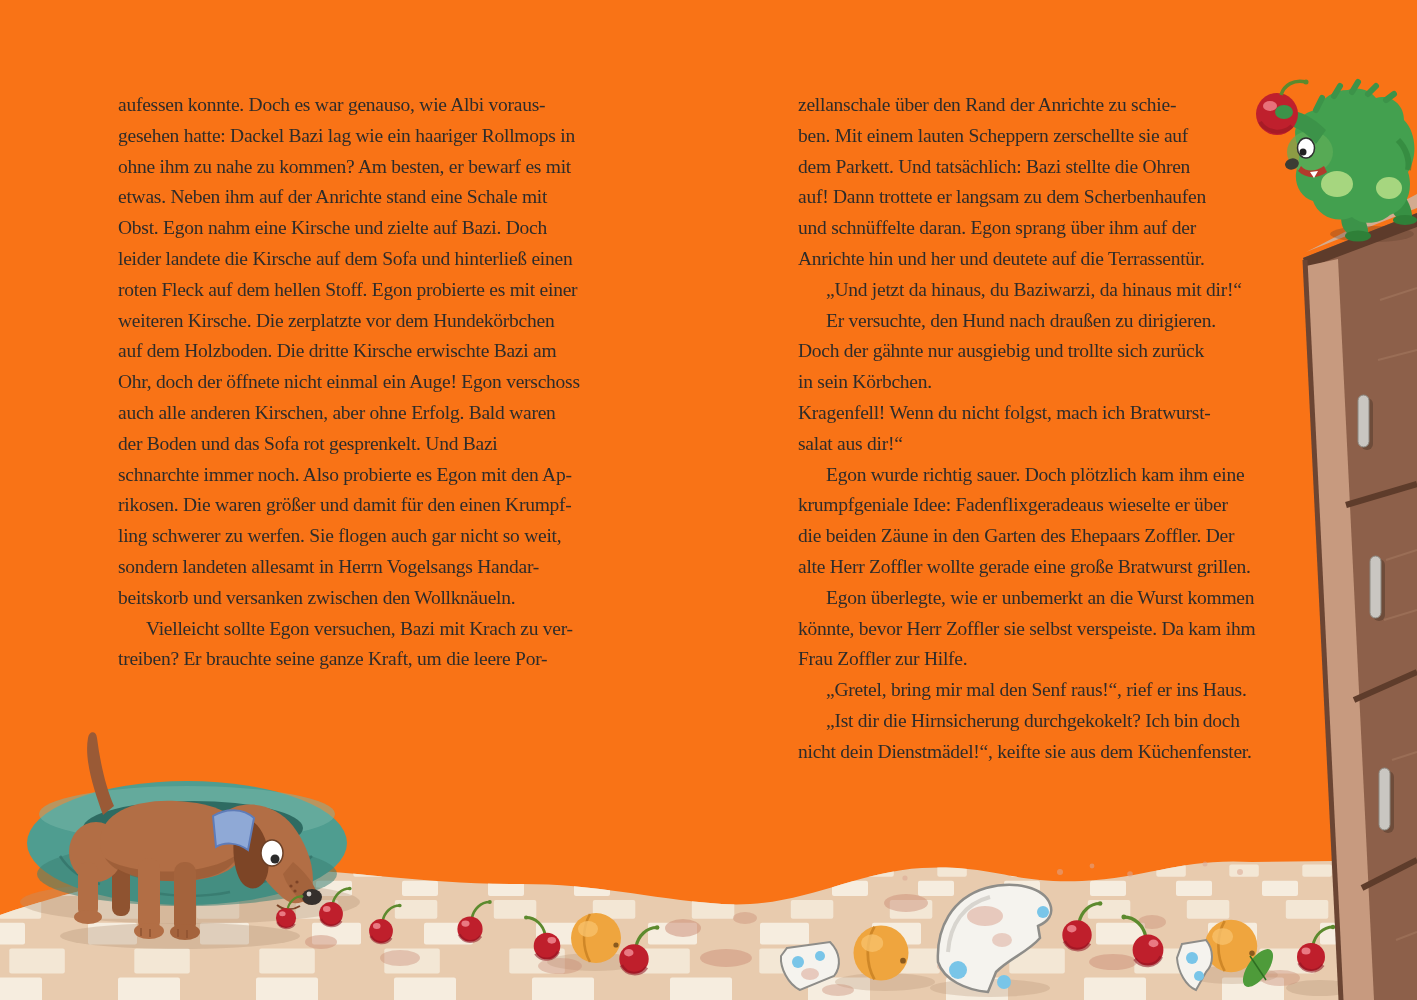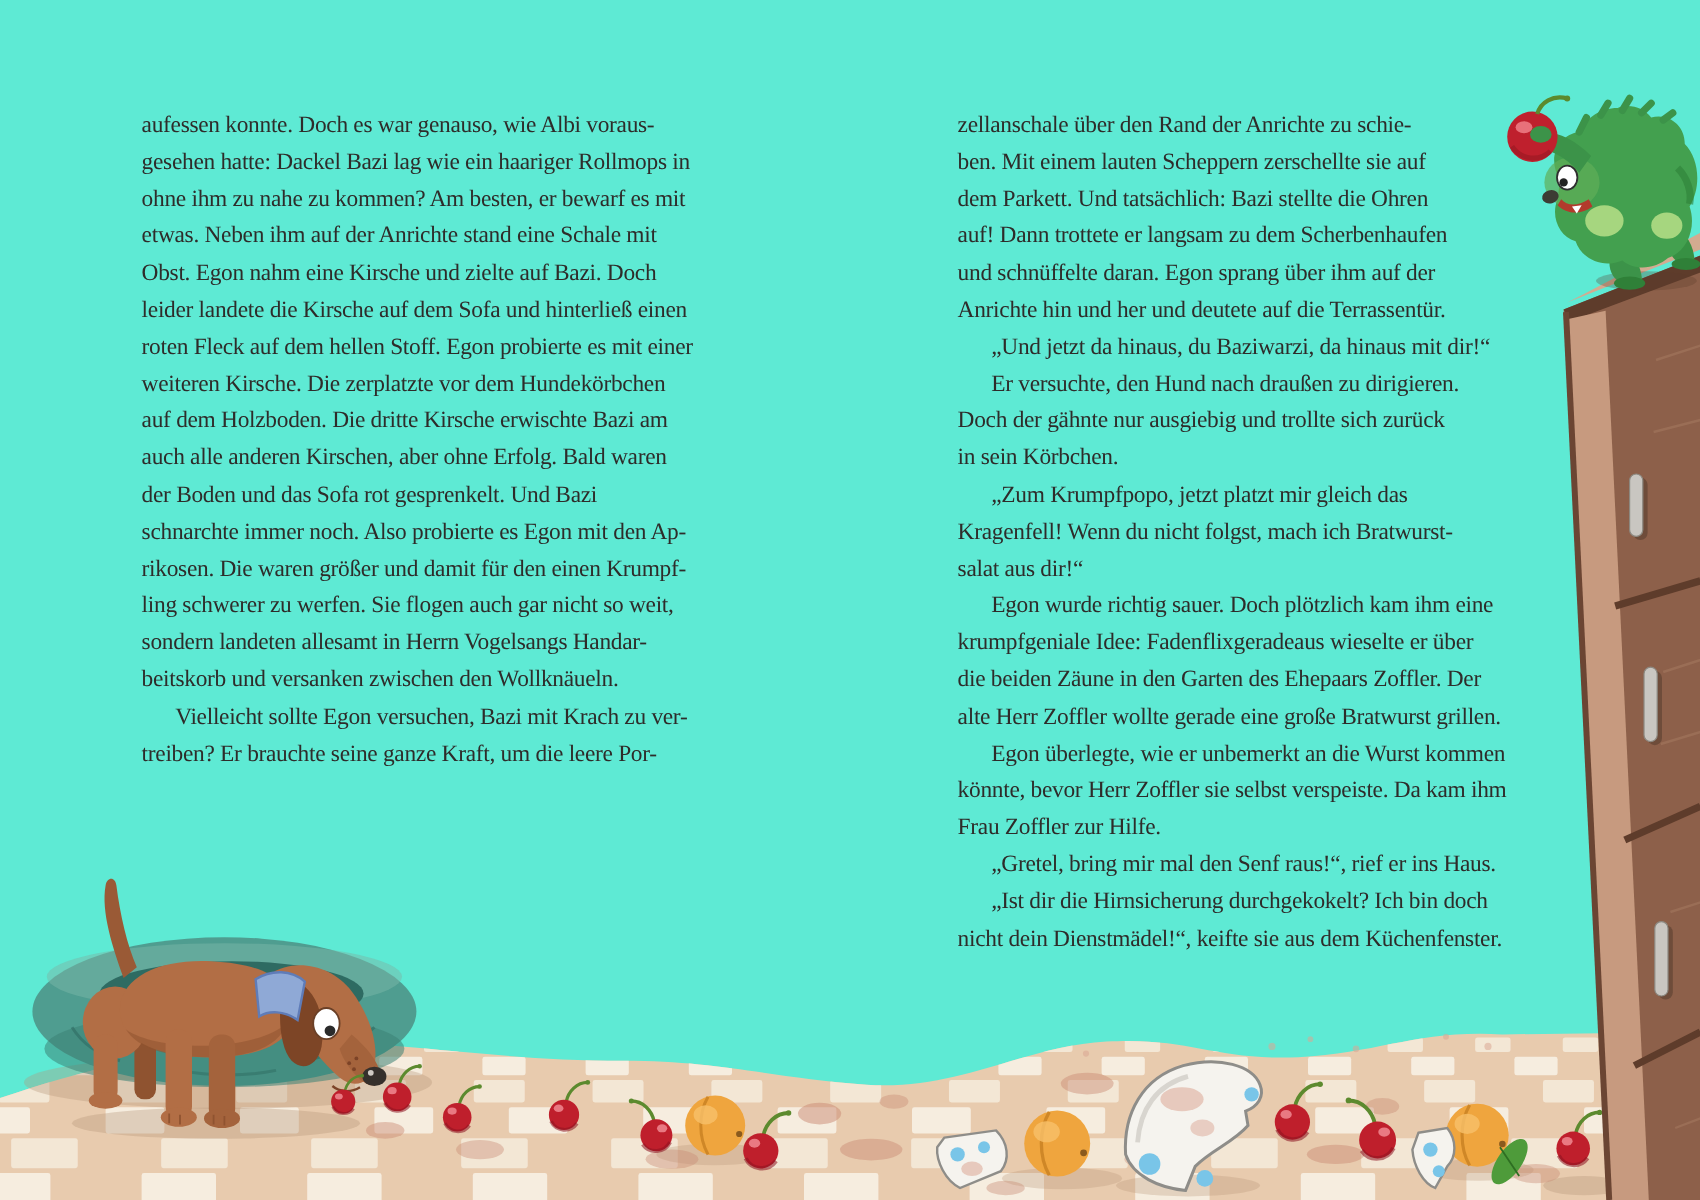--- a/index.html
+++ b/index.html
@@ -1,16 +1,16 @@
 <!DOCTYPE html>
 <html><head>
 <meta charset="utf-8">
 <style>
   html,body{margin:0;padding:0;background:#ffffff;}
-  #stage{position:relative;width:1417px;height:1000px;background:#5eead4;overflow:hidden;
+  #stage{position:relative;width:1417px;height:1000px;background:#f97316;overflow:hidden;
          font-family:"Liberation Serif", serif;}
   .page-text{position:absolute;top:90px;z-index:2;color:#2e2c2a;font-size:19.5px;
              line-height:30.8px;letter-spacing:-0.25px;white-space:nowrap;}
   #left-page-text{left:118px;}
   #right-page-text{left:798px;}
   .text-line{height:30.8px;}
   .text-line.indent{padding-left:28px;}
   #illustration{position:absolute;left:0;top:0;z-index:1;}
 </style>
 </head>
@@ -24,20 +24,21 @@
         <div class="text-line">gesehen hatte: Dackel Bazi lag wie ein haariger Rollmops in</div>
       </div>
       <div>
         <div class="text-line">ohne ihm zu nahe zu kommen? Am besten, er bewarf es mit</div>
         <div class="text-line">etwas. Neben ihm auf der Anrichte stand eine Schale mit</div>
         <div class="text-line">Obst. Egon nahm eine Kirsche und zielte auf Bazi. Doch</div>
         <div class="text-line">leider landete die Kirsche auf dem Sofa und hinterließ einen</div>
         <div class="text-line">roten Fleck auf dem hellen Stoff. Egon probierte es mit einer</div>
         <div class="text-line">weiteren Kirsche. Die zerplatzte vor dem Hundekörbchen</div>
         <div class="text-line">auf dem Holzboden. Die dritte Kirsche erwischte Bazi am</div>
+        <div class="text-line">Ohr, doch der öffnete nicht einmal ein Auge! Egon verschoss</div>
         <div class="text-line">auch alle anderen Kirschen, aber ohne Erfolg. Bald waren</div>
         <div class="text-line">der Boden und das Sofa rot gesprenkelt. Und Bazi</div>
         <div class="text-line">schnarchte immer noch. Also probierte es Egon mit den Ap-</div>
         <div class="text-line">rikosen. Die waren größer und damit für den einen Krumpf-</div>
         <div class="text-line">ling schwerer zu werfen. Sie flogen auch gar nicht so weit,</div>
         <div class="text-line">sondern landeten allesamt in Herrn Vogelsangs Handar-</div>
         <div class="text-line">beitskorb und versanken zwischen den Wollknäueln.</div>
       </div>
       <div>
         <div class="text-line indent">Vielleicht sollte Egon versuchen, Bazi mit Krach zu ver-</div>
@@ -55,21 +56,20 @@
       </div>
       <div>
         <div class="text-line indent">„Und jetzt da hinaus, du Baziwarzi, da hinaus mit dir!“</div>
       </div>
       <div>
         <div class="text-line indent">Er versuchte, den Hund nach draußen zu dirigieren.</div>
         <div class="text-line">Doch der gähnte nur ausgiebig und trollte sich zurück</div>
         <div class="text-line">in sein Körbchen.</div>
       </div>
       <div>
-        <div class="text-line indent">„Zum Krumpfpopo, jetzt platzt mir gleich das</div>
         <div class="text-line">Kragenfell! Wenn du nicht folgst, mach ich Bratwurst-</div>
         <div class="text-line">salat aus dir!“</div>
       </div>
       <div>
         <div class="text-line indent">Egon wurde richtig sauer. Doch plötzlich kam ihm eine</div>
         <div class="text-line">krumpfgeniale Idee: Fadenflixgeradeaus wieselte er über</div>
         <div class="text-line">die beiden Zäune in den Garten des Ehepaars Zoffler. Der</div>
         <div class="text-line">alte Herr Zoffler wollte gerade eine große Bratwurst grillen.</div>
       </div>
       <div>

